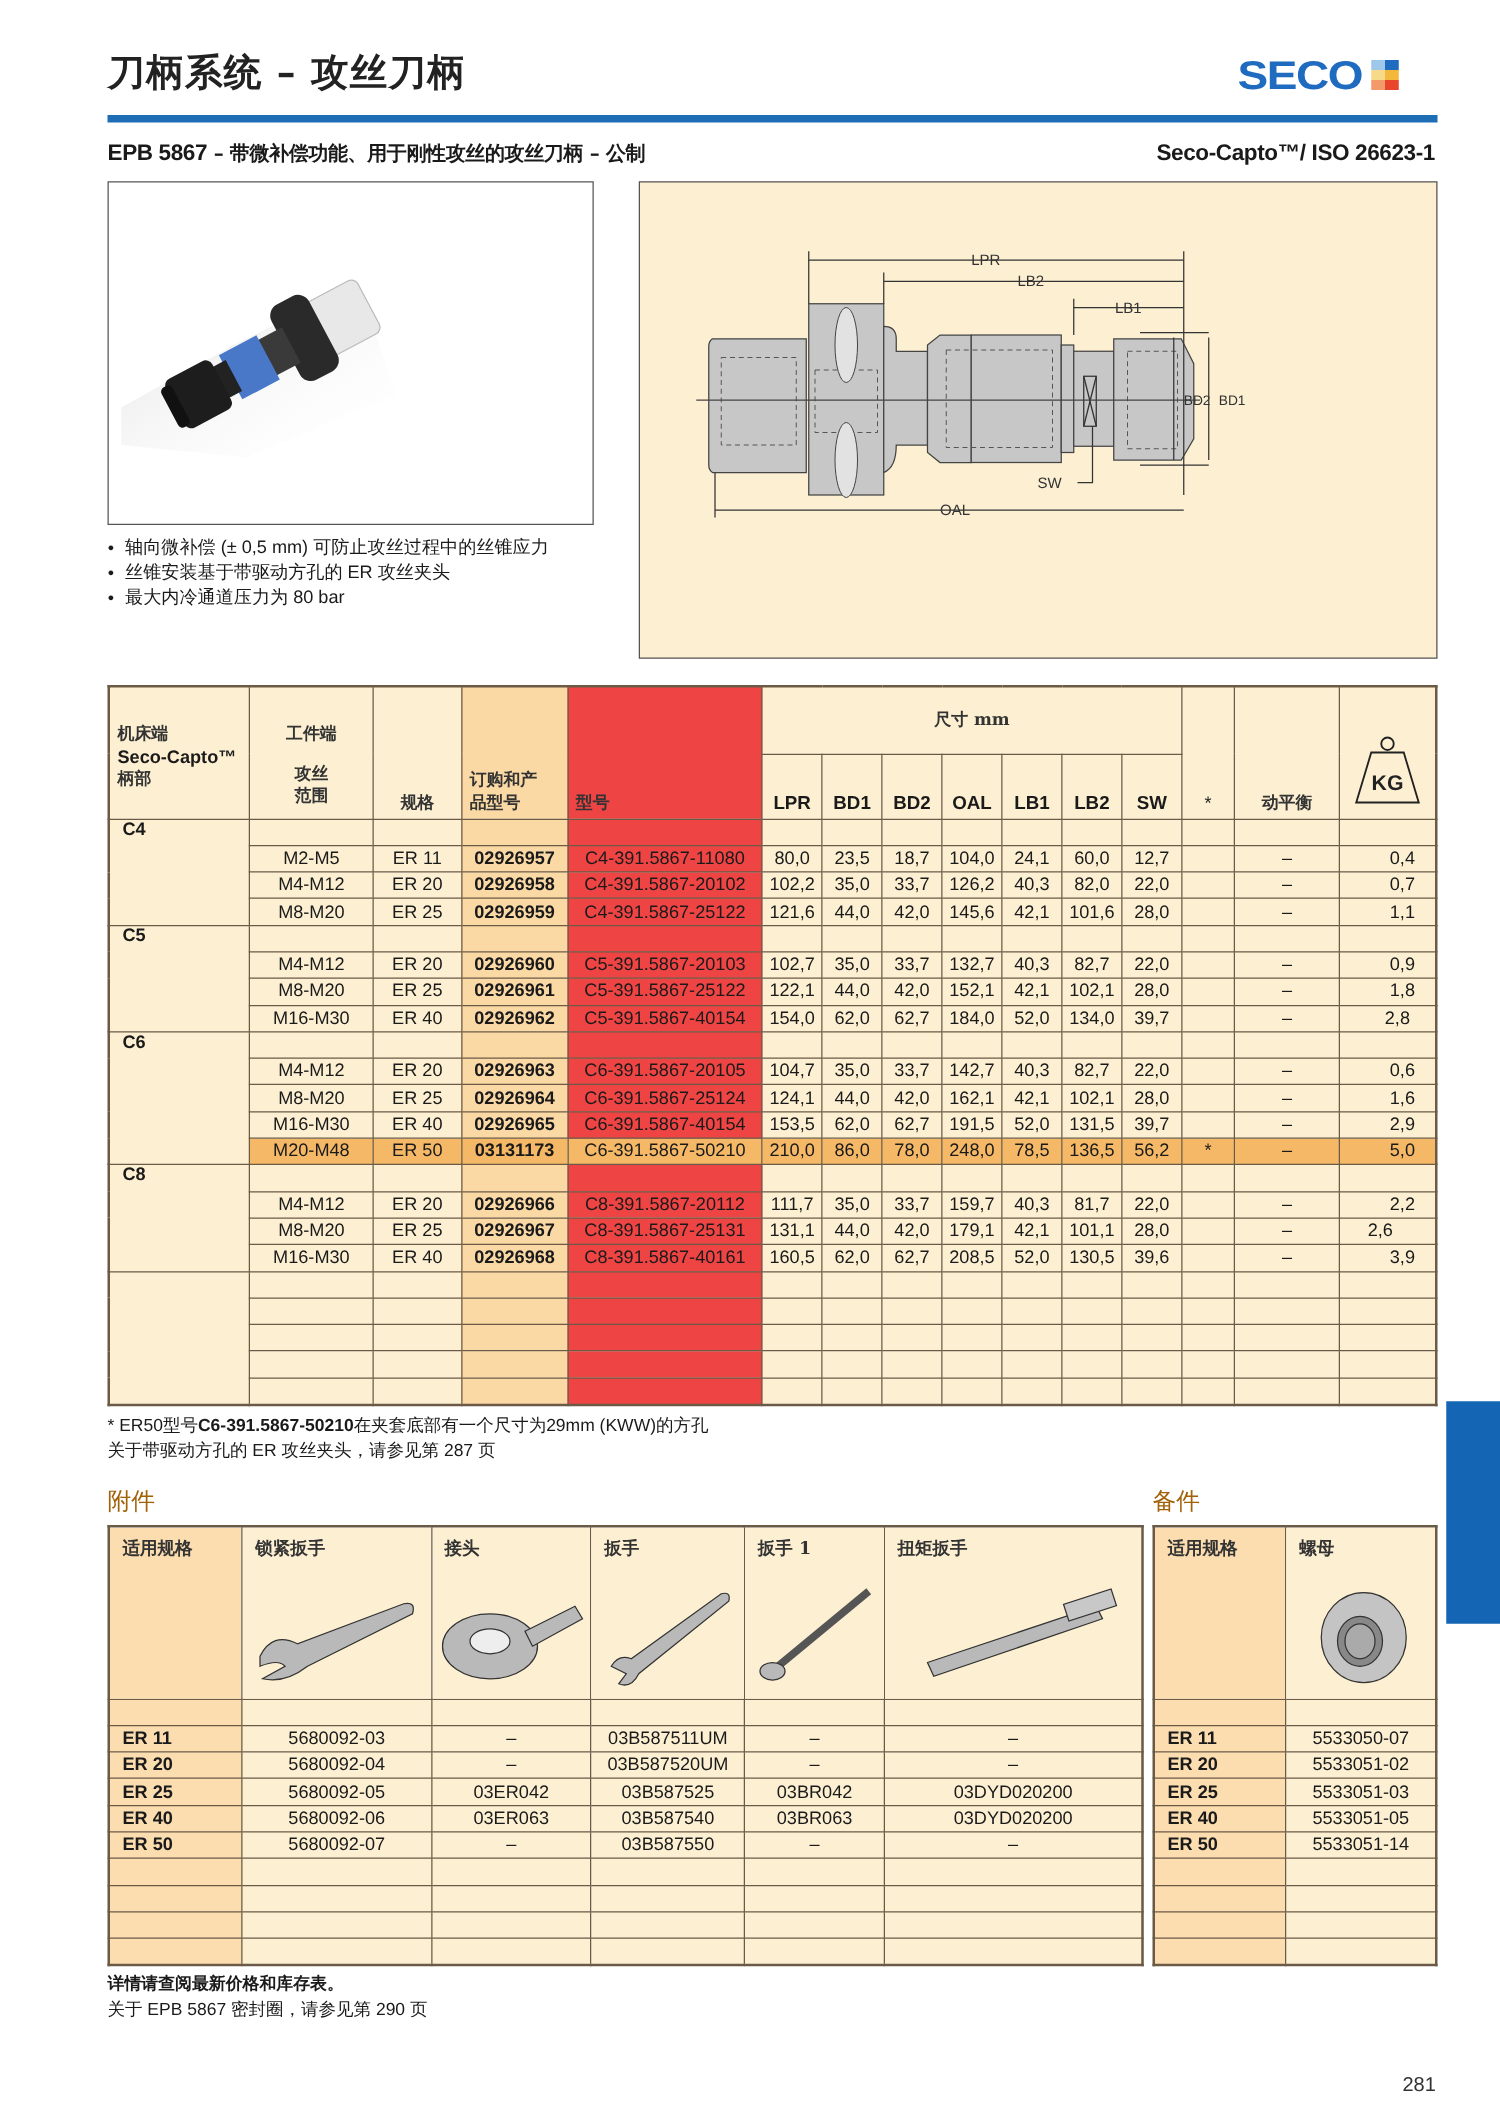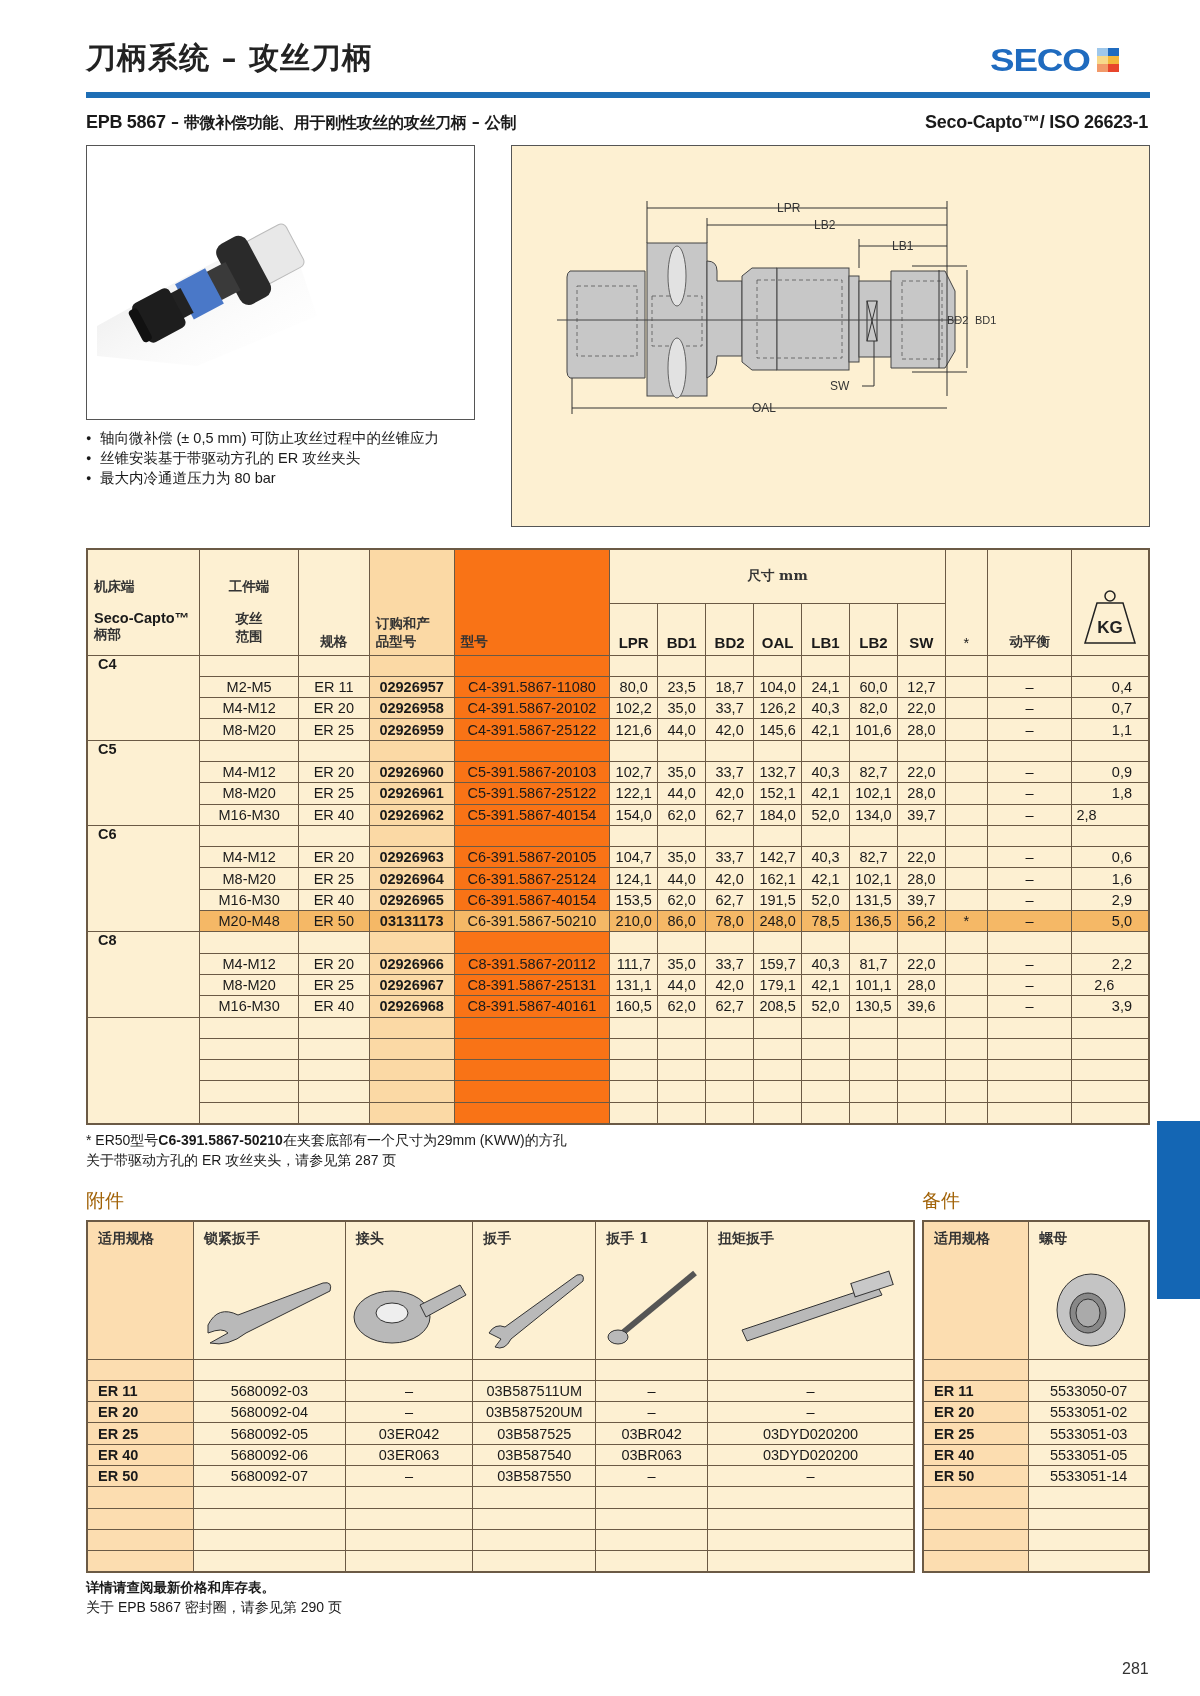--- a/index.html
+++ b/index.html
@@ -23,21 +23,21 @@
   .features li::before { content: "\25CF"; position: absolute; left: 0; top: 0; font-size: 9px; }
 
   .drawing-box { position: absolute; left: 511px; top: 145px; width: 639px; height: 382px; border: 1.5px solid #555; background: #fdf0d2; }
 
   table { border-collapse: collapse; }
   .main-table { position: absolute; left: 86px; top: 548px; width: 1064px; font-size: 14.5px; }
   .main-table td, .main-table th { border: 1px solid #6b5a45; height: 21.3px; padding: 0 4px; background: #fdf0d2; font-weight: normal; }
   .main-table .hdr th { vertical-align: bottom; text-align: left; padding: 4px 6px; }
   .main-table .zh { font-family: "DejaVu Serif", serif; font-weight: bold; font-size: 13.5px; color: #333; }
   .main-table .hl { background: #fbd9a5; }
-  .main-table .hl2 { background: #f97316; }
+  .main-table .hl2 { background: #ef4444; }
   .main-table td.c { text-align: center; }
   .main-table td.b { font-weight: bold; }
   .main-table td.grp { font-weight: bold; vertical-align: top; padding-left: 10px; }
   .main-table tr.sel td { background: #f5b866 !important; }
   .main-table .dim th { text-align: center; font-weight: bold; font-size: 15px; padding: 4px 0; }
   .outer-border { border: 2px solid #6b5a45 !important; }
 
   .footnote { position: absolute; left: 86px; top: 1130px; font-size: 14px; line-height: 20px; }
   .footnote b { font-weight: bold; }
   .sec-label { position: absolute; font-size: 19px; color: #a16207; font-family: "DejaVu Sans", sans-serif; }
@@ -172,21 +172,21 @@
       <col style="width:48px">
       <col style="width:48px">
     <col style="width:42px">
       <col style="width:85px">
       <col style="width:77px">
   </colgroup>
   <thead>
     <tr class="hdr" style="height:54px">
       <th rowspan="2" style="vertical-align:top;padding-top:28px">
         <div class="zh">机床端</div>
-        <div style="font-weight:bold;margin-top:14px">Seco-Capto™</div>
+        <div style="font-weight:bold;margin-top:2px">Seco-Capto™</div>
         <div class="zh">柄部</div>
       </th>
       <th rowspan="2" style="text-align:center;vertical-align:top;padding-top:28px">
         <div class="zh">工件端</div>
         <div class="zh" style="margin-top:14px">攻丝</div>
         <div class="zh">范围</div>
       </th>
       <th rowspan="2" style="text-align:center"><span class="zh">规格</span></th>
       <th rowspan="2" class="hl">
         <div class="zh">订购和产</div>
@@ -336,21 +336,21 @@
         <td class="c hl2">C5-391.5867-40154</td>
         <td class="c">154,0</td>
         <td class="c">62,0</td>
         <td class="c">62,7</td>
         <td class="c">184,0</td>
         <td class="c">52,0</td>
         <td class="c">134,0</td>
         <td class="c">39,7</td>
         <td class="c"></td>
         <td class="c">–</td>
-        <td style="text-align:left;padding-right:20px">2,8</td>
+        <td style="text-align:right;padding-right:20px">2,8</td>
       </tr>
       <tr>
       <td class="grp" rowspan="5">C6</td>
       <td></td>
         <td></td>
         <td class="hl"></td>
         <td class="hl2"></td>
       <td></td>
         <td></td>
         <td></td>

